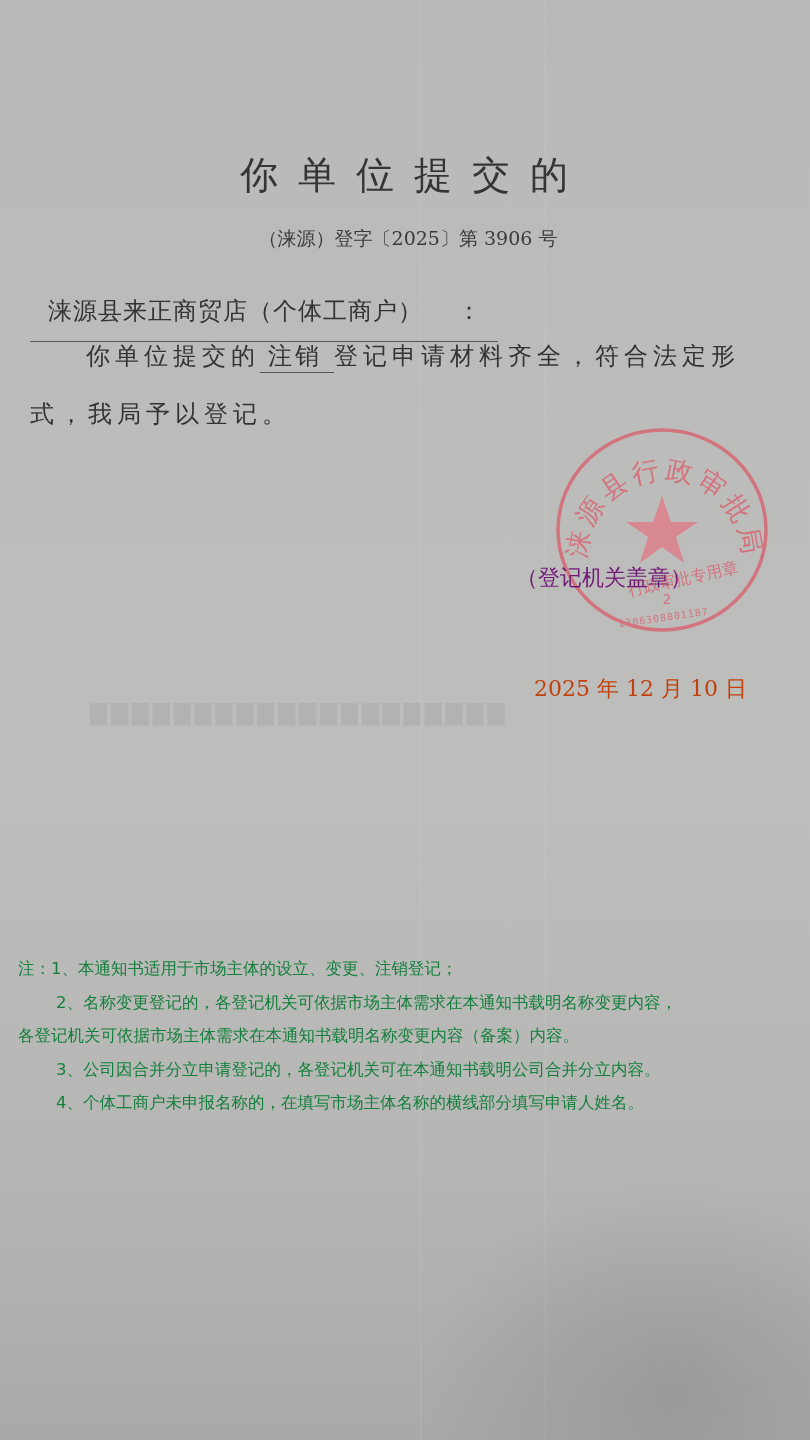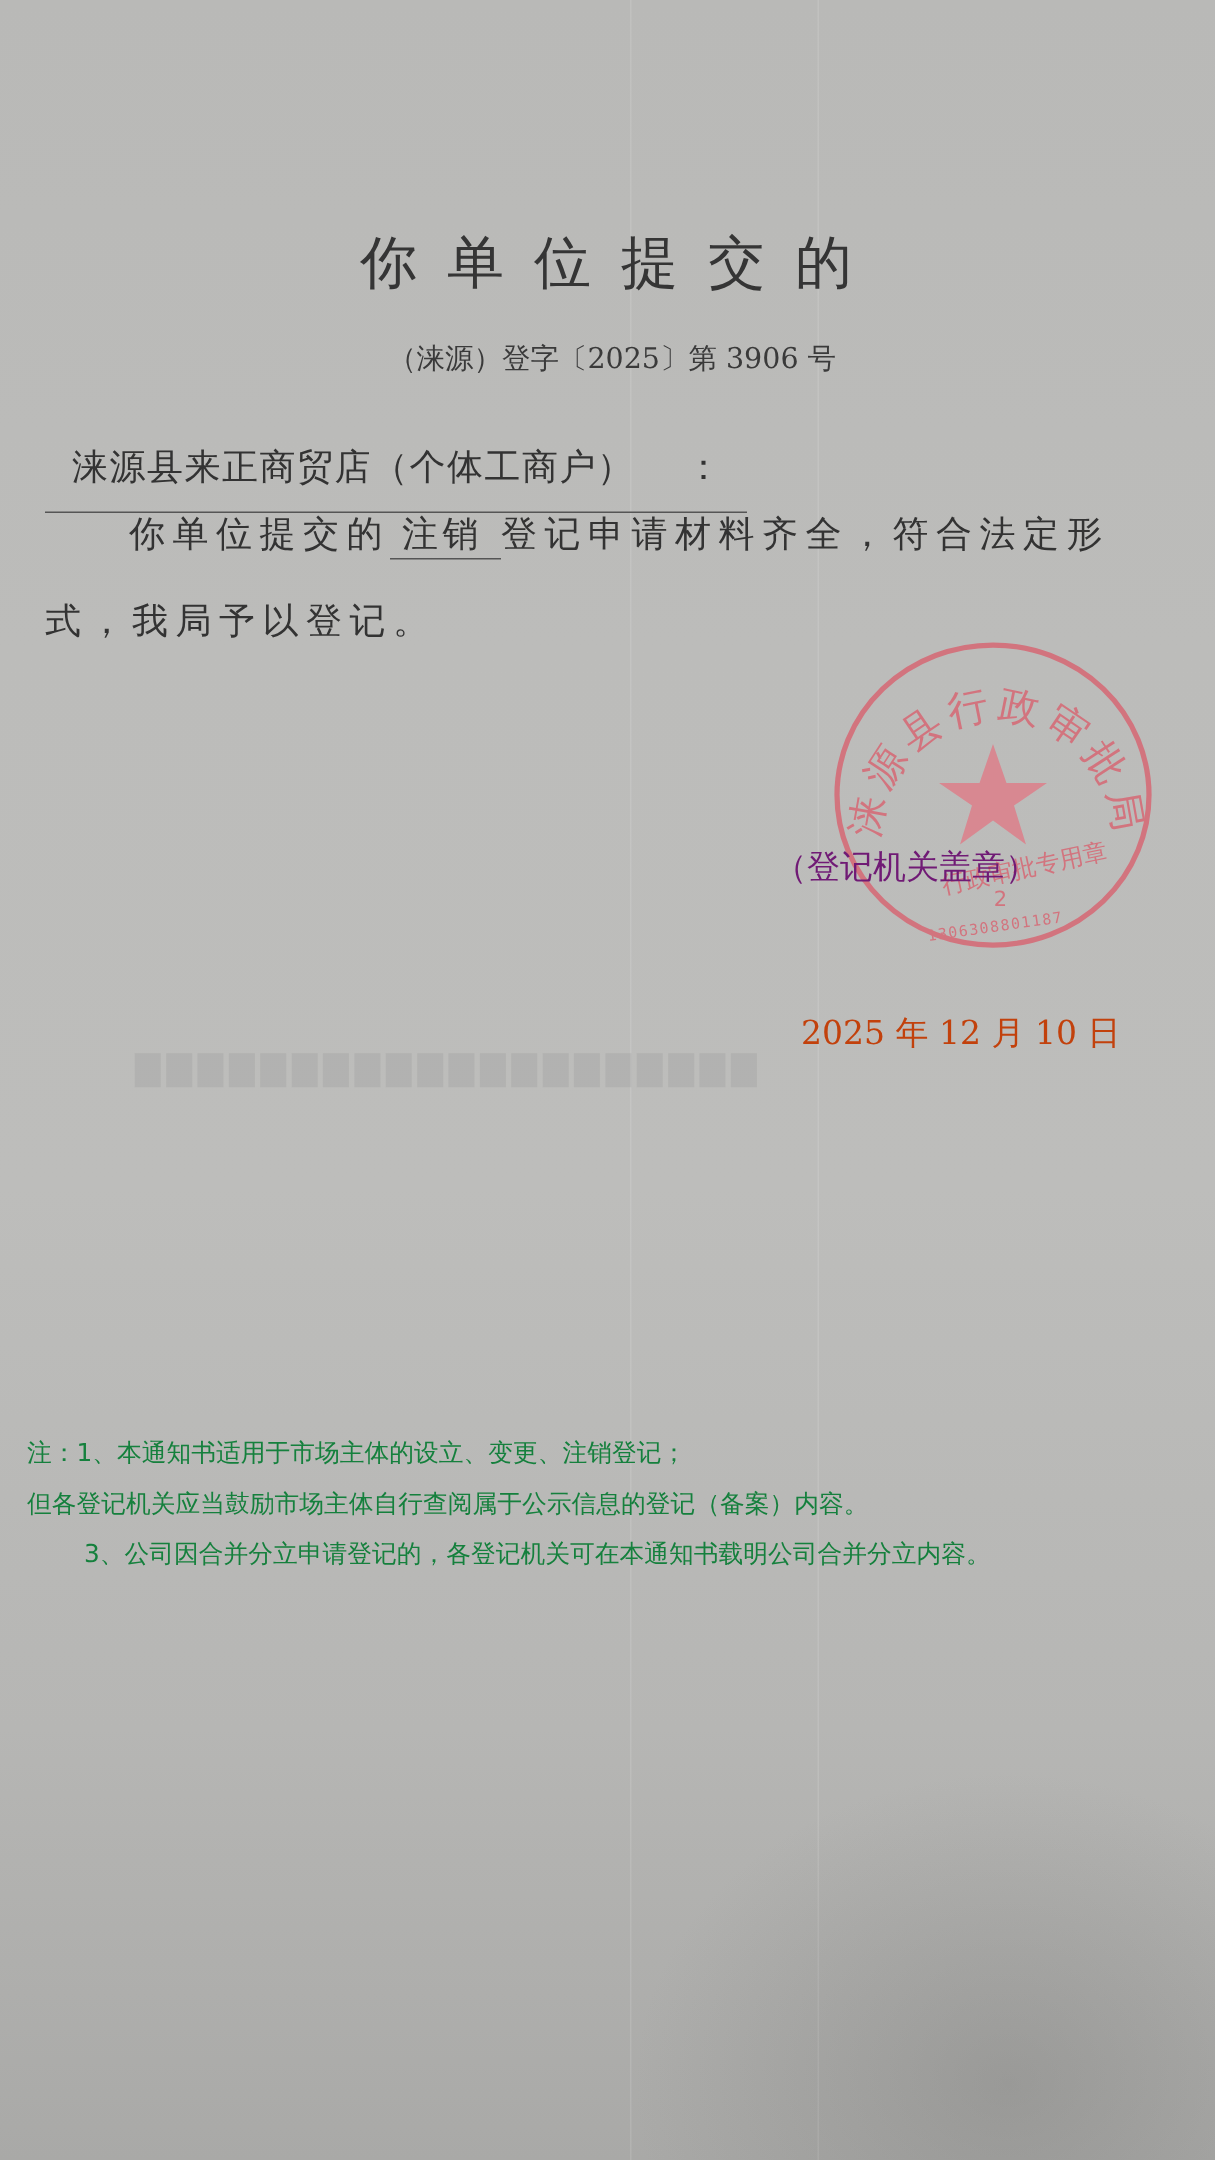--- a/index.html
+++ b/index.html
@@ -173,15 +173,17 @@
   <text x="115" y="178" text-anchor="middle" font-family="DejaVu Sans, sans-serif" font-size="14" fill="#d9606e">2</text>
   <text x="112" y="195" text-anchor="middle" font-family="DejaVu Sans Mono, monospace" font-size="10" fill="#d9606e" letter-spacing="1" transform="rotate(-8 112 195)">1306308801187</text>
 </svg>
 
 <div class="seal-label">（登记机关盖章）</div>
 
 <div class="date">2025 年 12 月 10 日</div>
 
 <div class="notes">
   <div class="row">注：1、本通知书适用于市场主体的设立、变更、注销登记；</div>
-  <div class="row">但各登记机关应当鼓励市场主体自行查阅属于公示信息的登记（备案）内容。</div>
+  <div class="row ind">2、名称变更登记的，各登记机关可依据市场主体需求在本通知书载明名称变更内容，</div>
+  <div class="row">各登记机关可依据市场主体需求在本通知书载明名称变更内容（备案）内容。</div>
   <div class="row ind">3、公司因合并分立申请登记的，各登记机关可在本通知书载明公司合并分立内容。</div>
+  <div class="row ind">4、个体工商户未申报名称的，在填写市场主体名称的横线部分填写申请人姓名。</div>
 </div>
 
 </body></html>

